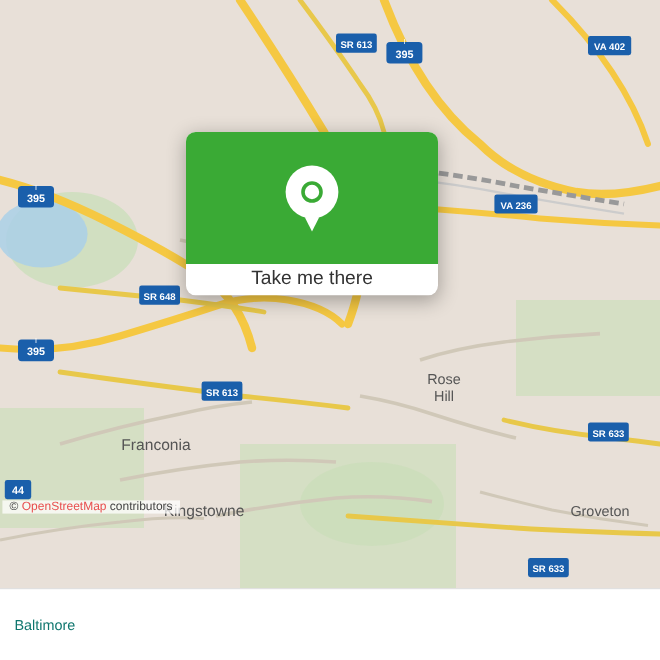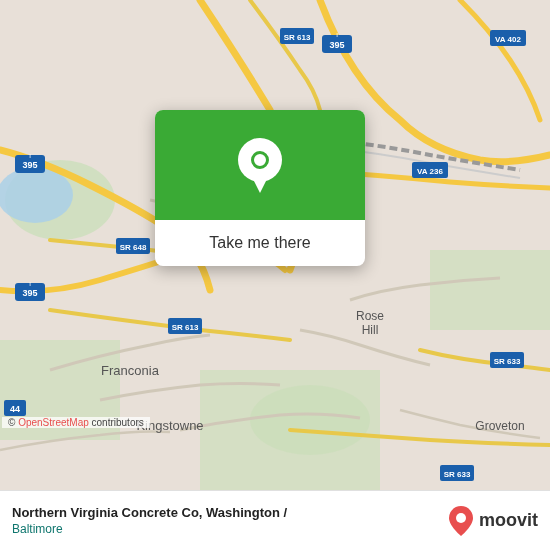--- a/index.html
+++ b/index.html
@@ -90,21 +90,21 @@
       border-left: 6px solid transparent;
       border-right: 6px solid transparent;
       border-top: 12px solid white;
       margin-top: -1px;
     }
 
     .popup-button {
       display: flex;
       align-items: center;
       justify-content: center;
-      padding: 14px 10px;
+      padding: 4px 10px;
       cursor: pointer;
       user-select: none;
     }
 
     .popup-button span {
       font-size: 16px;
       font-weight: 500;
       color: #333;
     }
 
@@ -278,24 +278,15 @@
 
   <div class="map-copyright">
     <span>©</span>
     <a href="#"> OpenStreetMap</a>
     <span> contributors</span>
   </div>
 </div>
 
 <div id="bottom-bar">
   <div class="bottom-text">
-    <div class="bottom-title">Northern Virginia Concrete Co, Washington /</div>
     <div class="bottom-subtitle">Baltimore</div>
   </div>
-  <div class="moovit-logo">
-
-    <svg width="28" height="34" viewBox="0 0 28 34">
-      <path d="M14 2 C7 2 2 7.5 2 14 C2 22 14 32 14 32 C14 32 26 22 26 14 C26 7.5 21 2 14 2Z" fill="#e84e4e"></path>
-      <circle cx="14" cy="14" r="5" fill="white"></circle>
-    </svg>
-    <span class="moovit-text">moovit</span>
-  </div>
 </div>
 
 </body></html>

